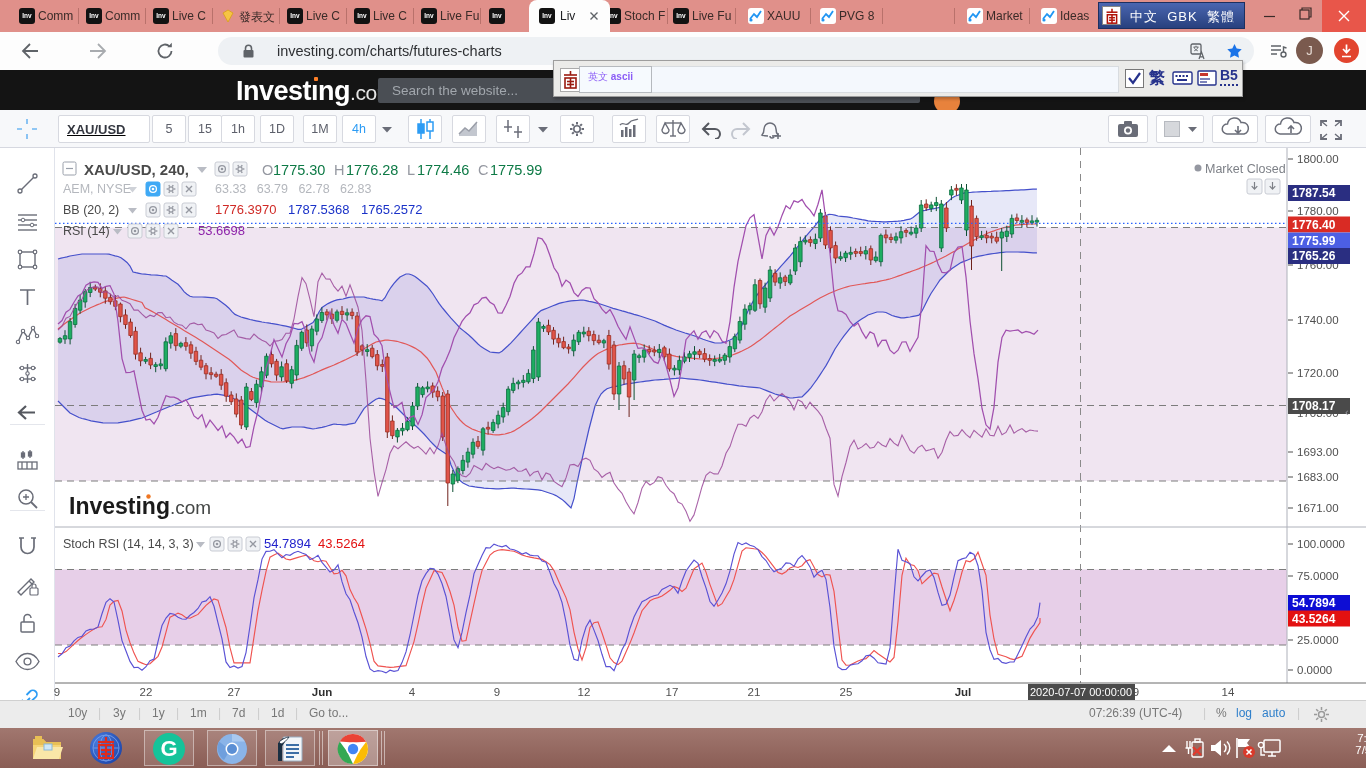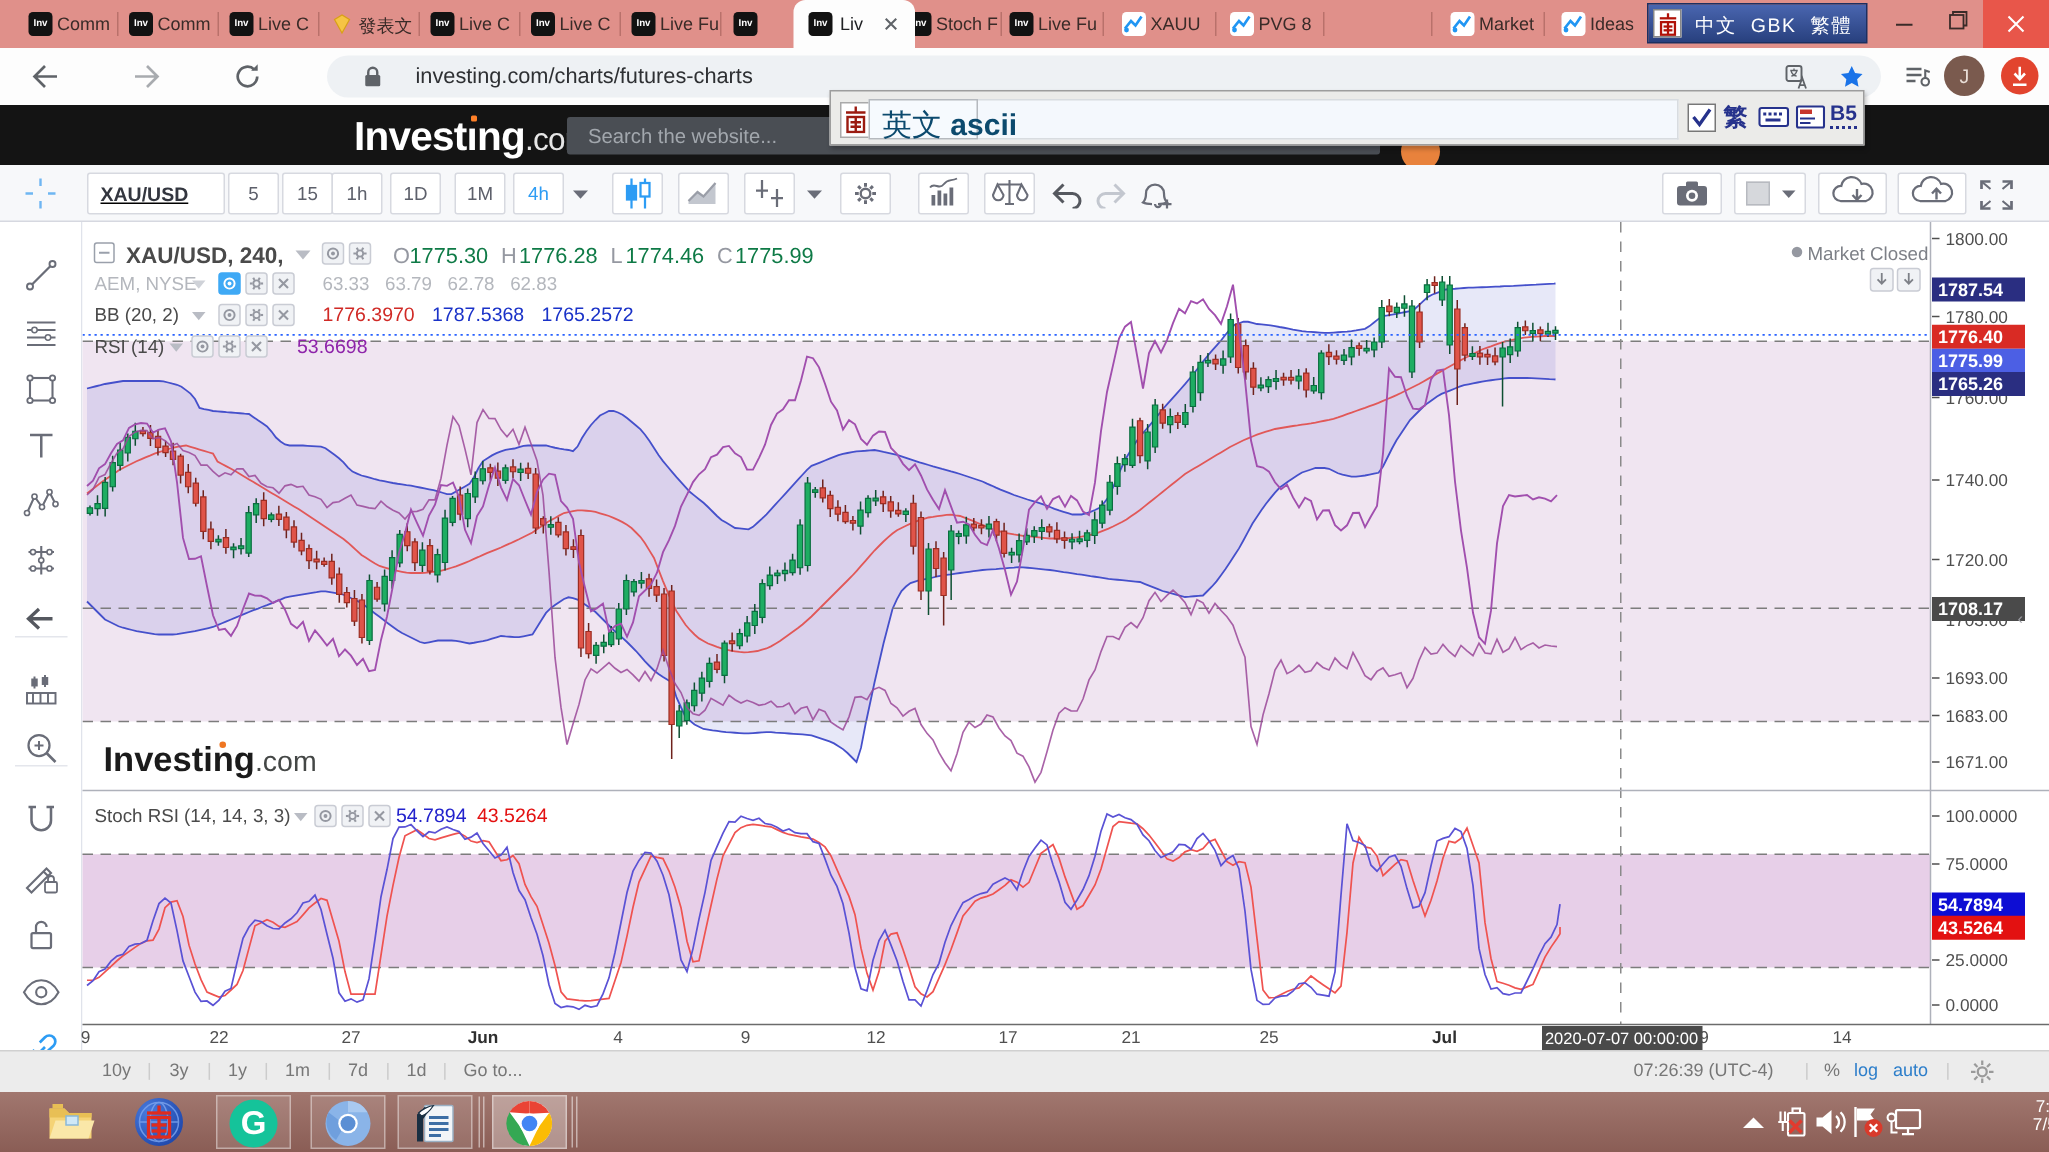--- a/index.html
+++ b/index.html
@@ -230,21 +230,21 @@
           <line x1="2" y1="5" x2="15" y2="5"></line>
           <line x1="8.5" y1="1" x2="8.5" y2="5"></line>
           <rect x="3" y="8" width="11" height="10"></rect>
           <line x1="8.5" y1="8" x2="8.5" y2="18"></line>
           <line x1="5" y1="11.5" x2="12" y2="11.5"></line>
           <line x1="5" y1="14.5" x2="12" y2="14.5"></line>
         </g>
       </svg>
     <div class="abs" style="left:25px;top:5px;width:73px;height:27px;background:#f6fafe;border:1px solid #b5b9be;"></div>
     <div class="abs" style="left:98px;top:5px;width:467px;height:27px;background:#f4f8fd;border:1px solid #d8dce0;border-left:none;"></div>
-    <div class="abs" style="left:34px;top:9px;font-size:20px;color:#0c4a6e;">英文 <b>ascii</b></div>
+    <div class="abs" style="left:34px;top:9px;font-size:10px;color:#8b5cf6;">英文 <b>ascii</b></div>
     <div class="abs" style="left:571px;top:8px;width:19px;height:19px;background:#fff;border:1px solid #777;"></div>
       <svg class="abs" style="left:571px;top:8px;" width="19" height="19">
         <path d="M4 9l4 5 7-10" stroke="#26328c" stroke-width="2.2" fill="none"></path>
       </svg>
       <div class="abs" style="left:595px;top:7px;font-size:16px;font-weight:bold;color:#26328c;">繁</div>
       <svg class="abs" style="left:618px;top:9px;" width="21" height="16" viewBox="0 0 21 16">
         <rect x="1" y="2" width="19" height="12" rx="1.5" fill="#fff" stroke="#26328c" stroke-width="1.4"></rect>
         <g fill="#26328c">
           <rect x="3.5" y="5" width="2" height="2"></rect>
           <rect x="7" y="5" width="2" height="2"></rect>

